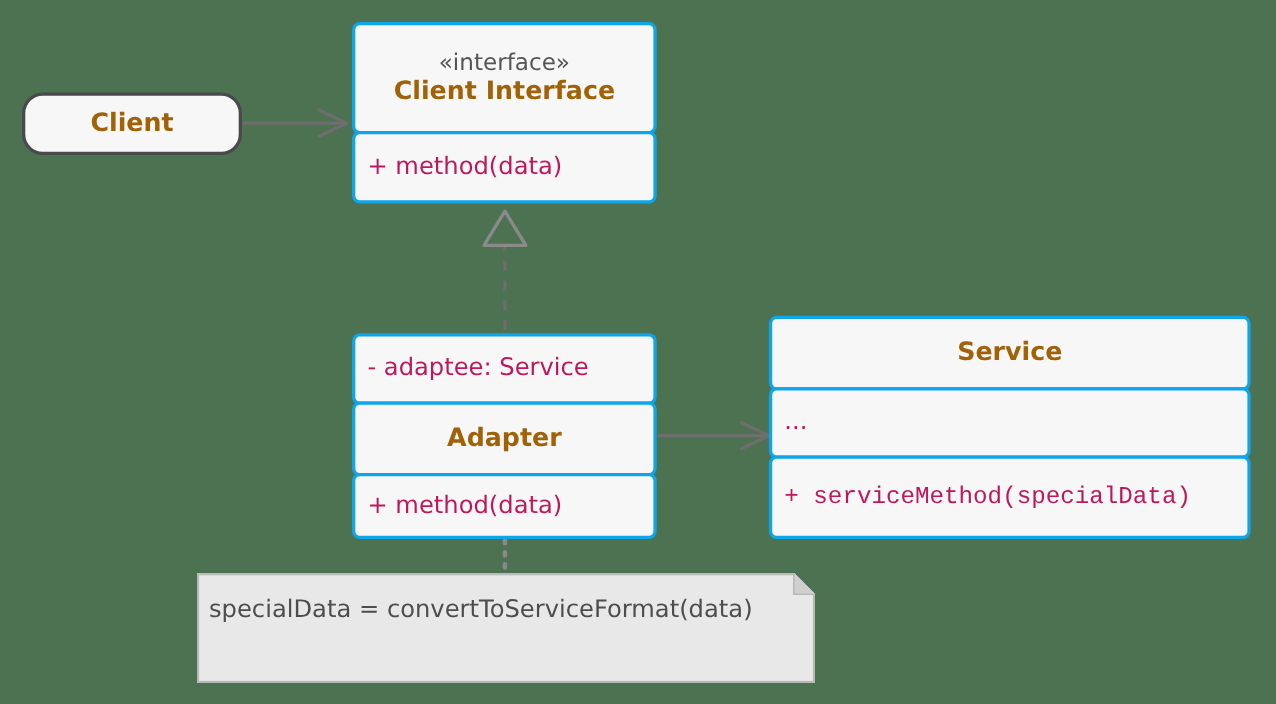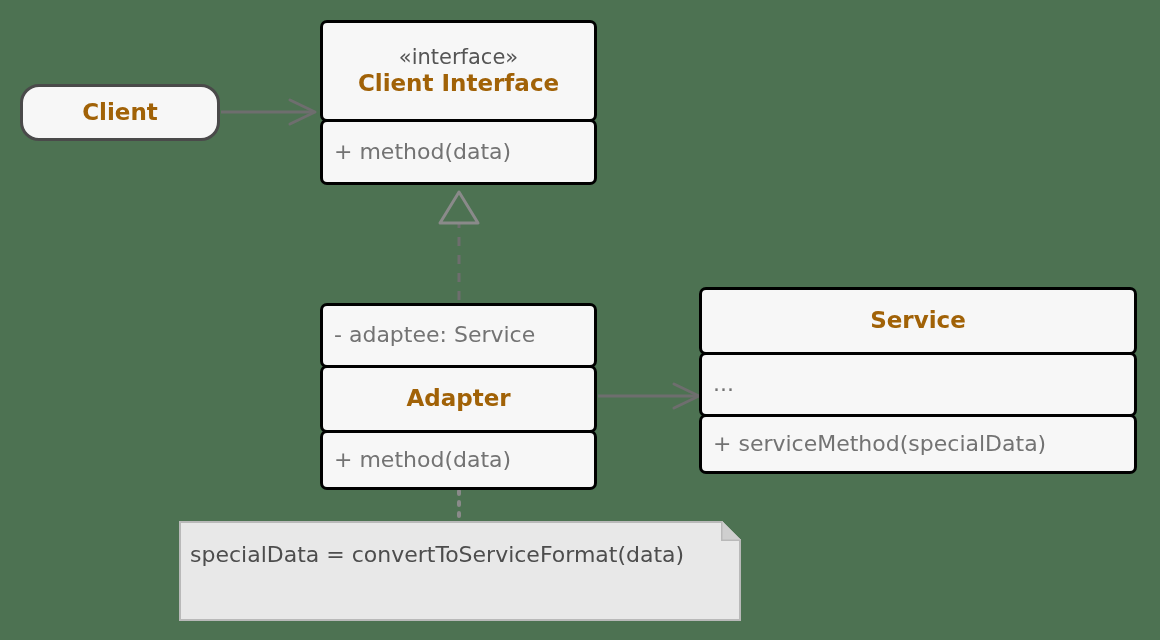--- a/index.html
+++ b/index.html
@@ -28,21 +28,21 @@
   }
 
   
   .uml-box {
     position: absolute;
     display: flex;
     flex-direction: column;
   }
   .compartment {
     background: #f7f7f7;
-    border: 3px solid #000000;
+    border: 3px solid #0ea5e9;
     border-radius: 7px;
     box-sizing: border-box;
     display: flex;
     flex-direction: column;
     justify-content: center;
     overflow: hidden;
   }
   .compartment + .compartment {
     margin-top: -3px;
   }
@@ -66,21 +66,21 @@
   .stereotype-text {
     font-weight: normal;
     font-size: 21px;
     color: #555555;
     line-height: 1.18;
     white-space: nowrap;
   }
   .member-text {
     font-weight: normal;
     font-size: 22px;
-    color: #737373;
+    color: #be185d;
     line-height: 1.1;
     white-space: nowrap;
   }
 
   
   .simple-box {
     position: absolute;
     background: #f7f7f7;
     border: 3px solid #4a4a4a;
     border-radius: 19px;
@@ -191,21 +191,21 @@
     </div>
   </div>
 
   <div class="uml-box" style="left:699px; top:287px; width:438px;">
     <div class="compartment c-title" style="height:68px;">
       <span class="name-text">Service</span>
     </div>
     <div class="compartment c-body" style="height:65px;">
       <span class="member-text">...</span>
     </div>
-    <div class="compartment c-body" style="height:60px;">
+    <div class="compartment c-body" style="height:76px;font-family:Liberation Mono, monospace;">
       <span class="member-text">+ serviceMethod(specialData)</span>
     </div>
   </div>
 
   <div class="note" style="left:179px; top:521px; width:562px; height:100px;">
     <div class="note-body"></div>
     <div class="note-fold"></div>
     <svg class="note-fold-edge" viewBox="0 0 20 20">
       <polyline points="0.5,0.5 0.5,19.5 19.5,19.5" fill="none" stroke="#b9b9b9" stroke-width="2"></polyline>
     </svg>

